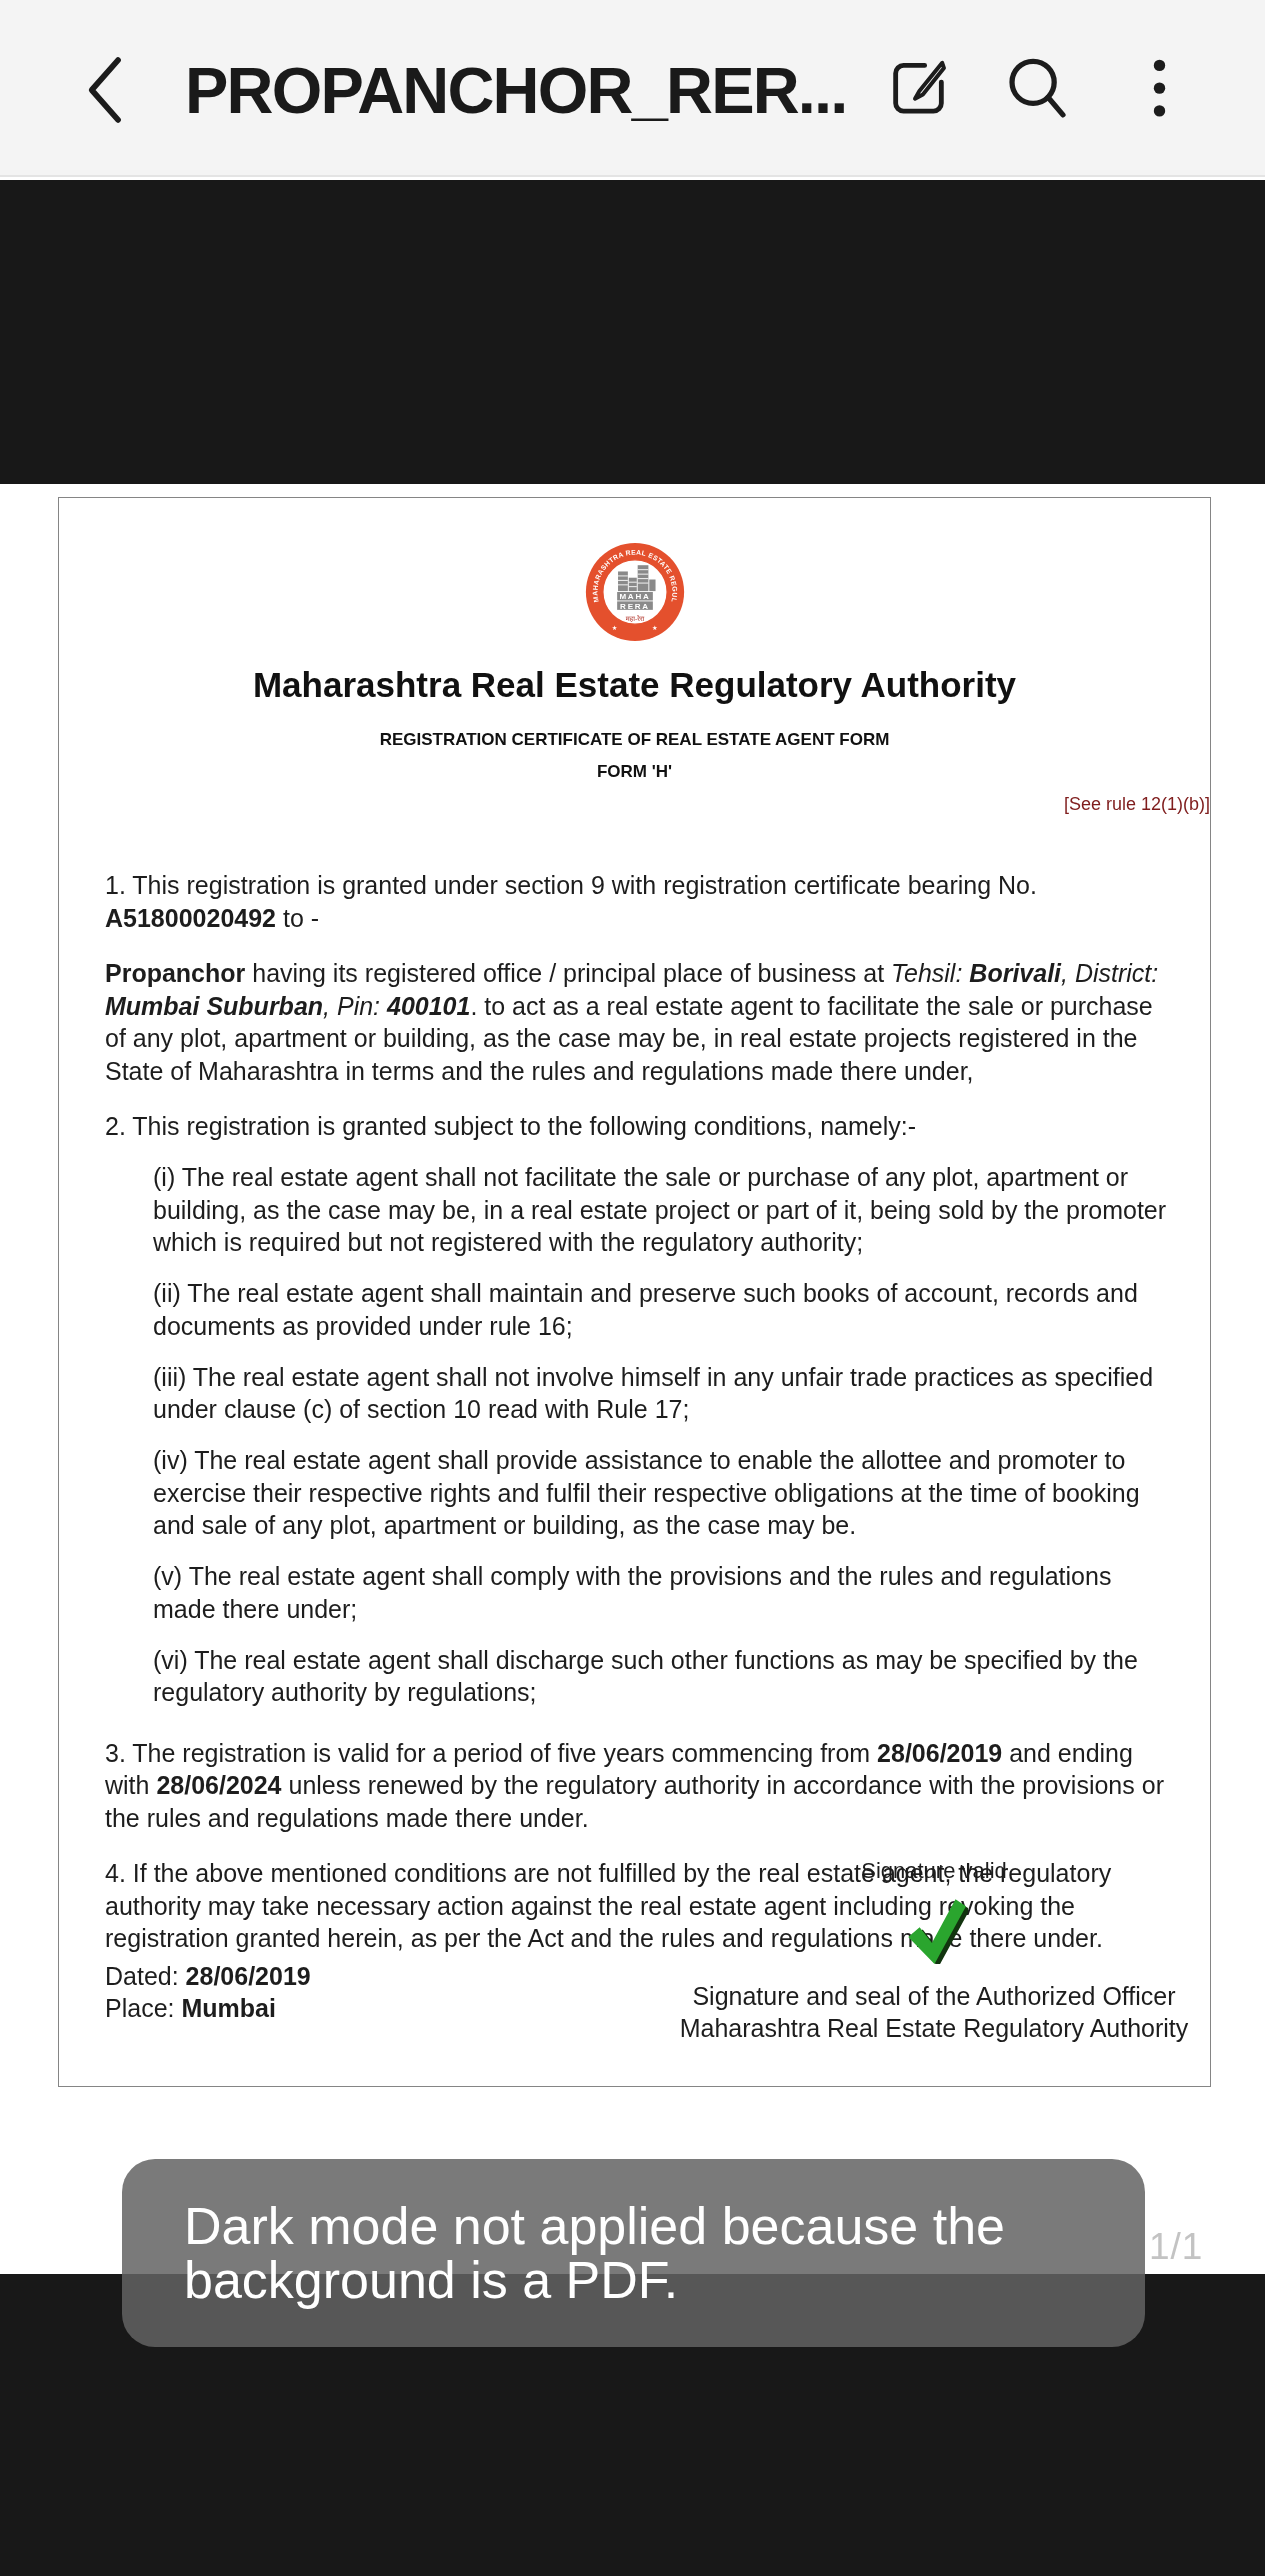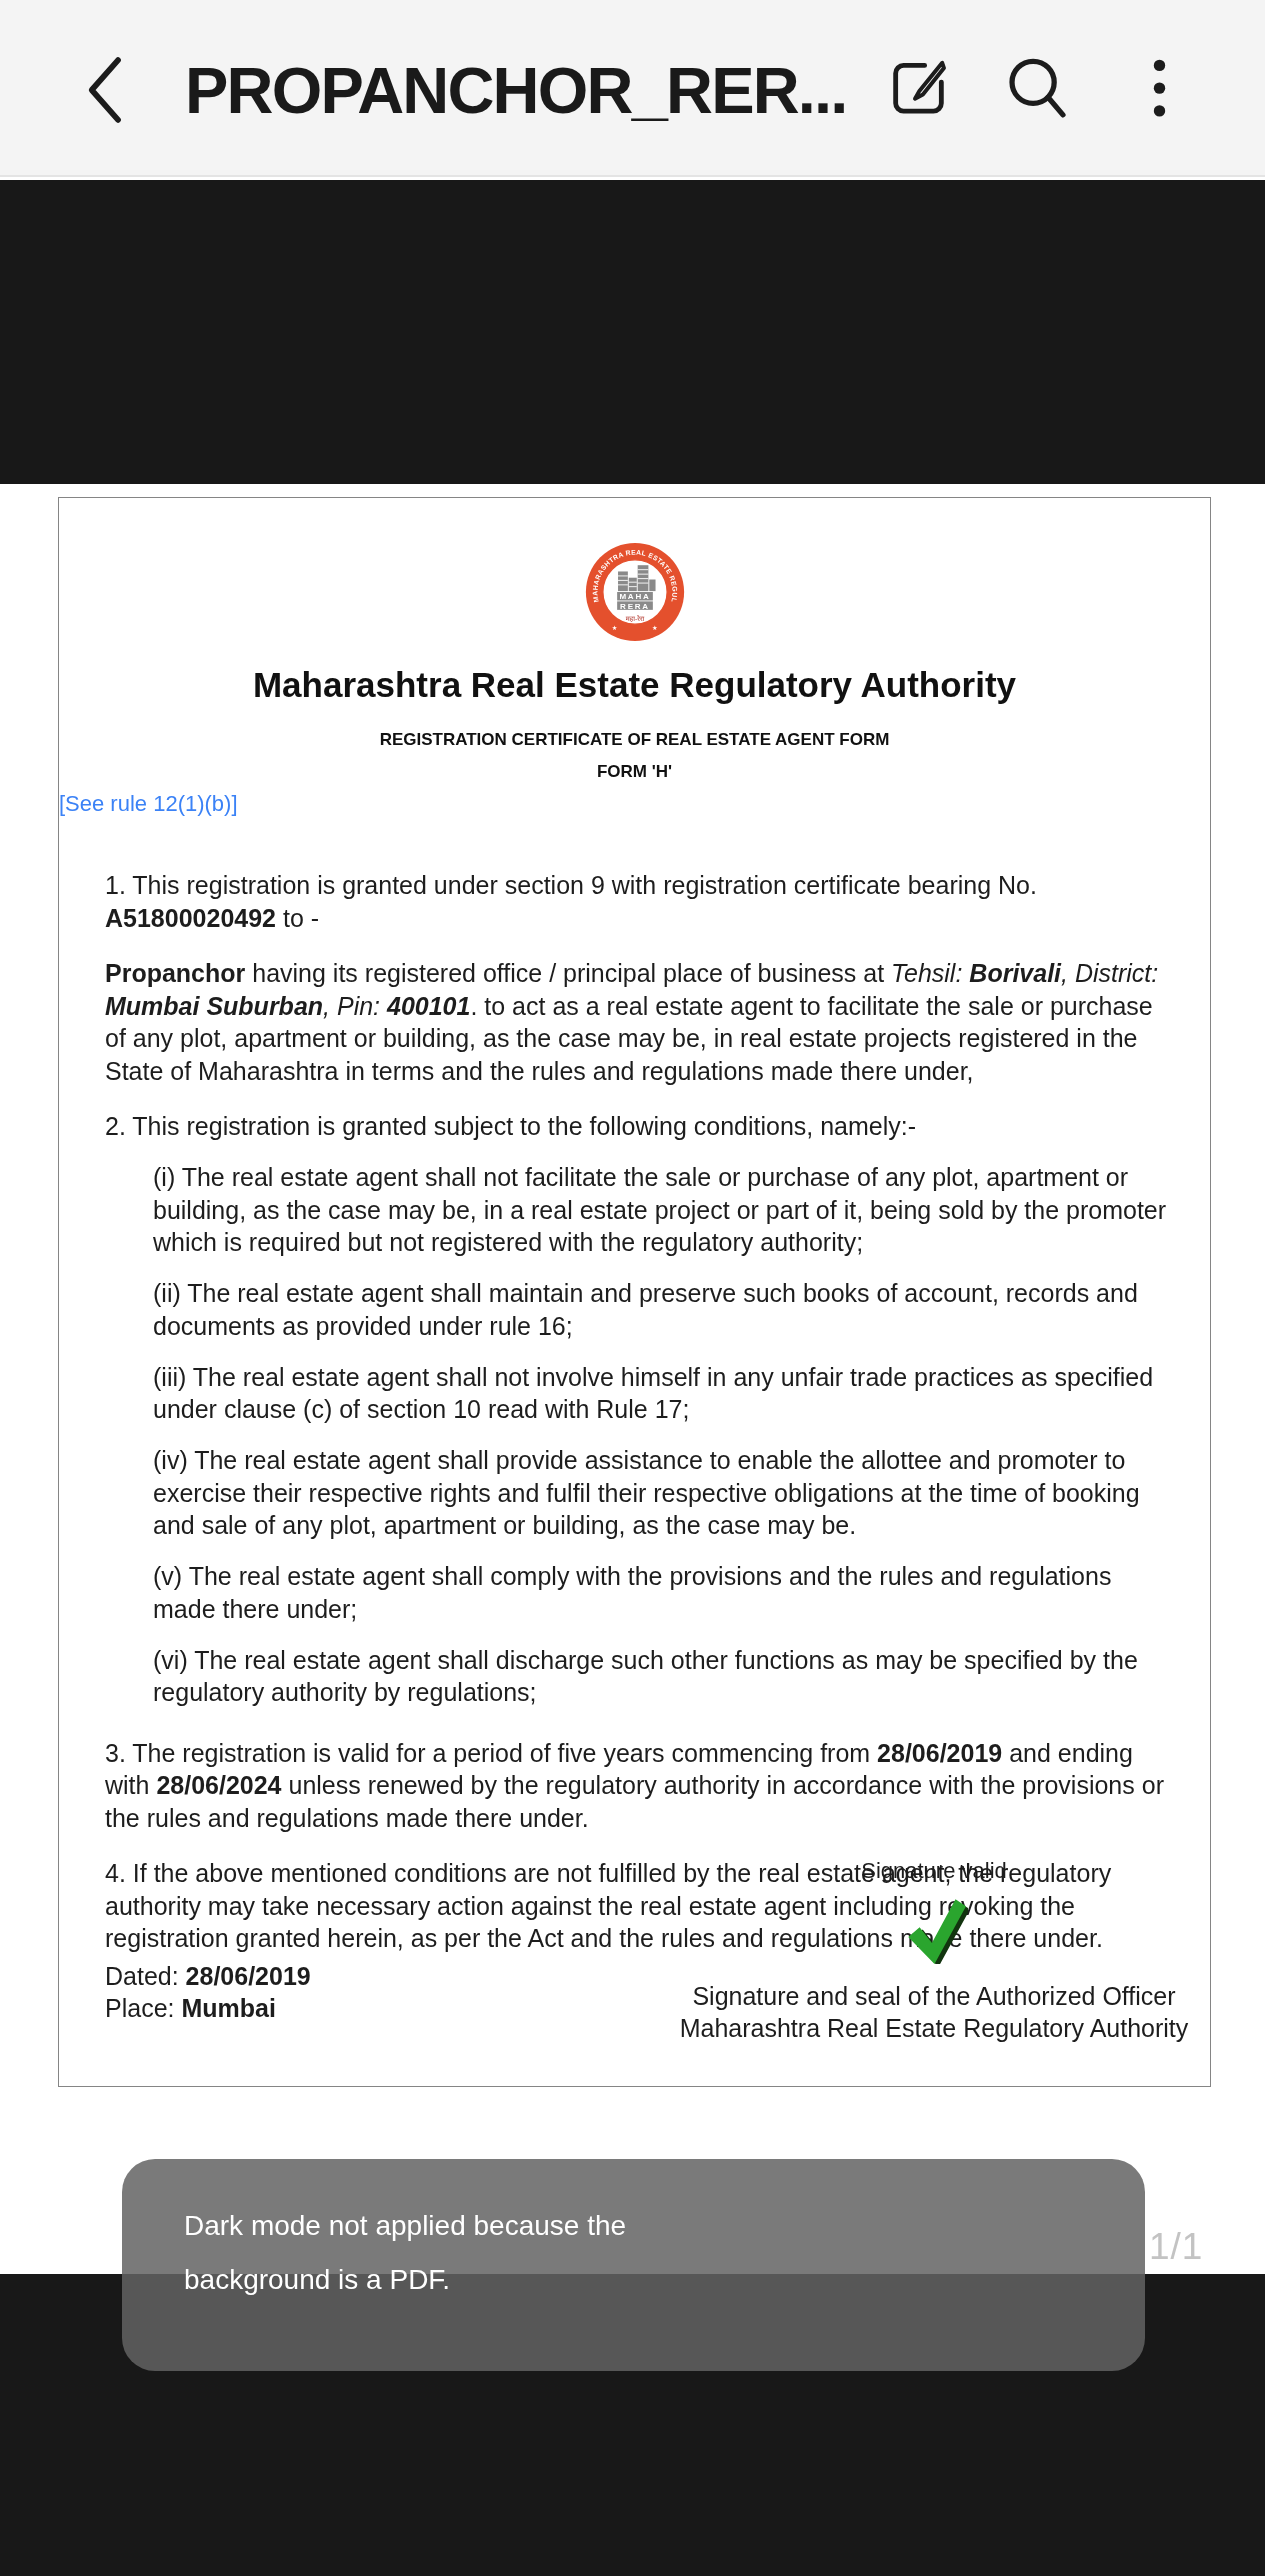--- a/index.html
+++ b/index.html
@@ -38,21 +38,21 @@
   .cert-inner { padding:0 33px 0 46px; }
 
   .logo-wrap { text-align:center; margin-top:44px; height:100px; }
 
   .doc-title {
     text-align:center; margin-top:23px;
     font-size:35px; font-weight:bold; color:#111;
   }
   .doc-sub { text-align:center; font-size:17px; font-weight:bold; line-height:32px; color:#111; }
   .doc-sub.first { margin-top:19.3px; }
-  .doc-rule { text-align:left; font-size:22px; line-height:32px; color:#3b82f6; }
+  .doc-rule { text-align:right; font-size:18px; line-height:32px; color:#7f1d1d; }
 
   .body-text { font-size:25px; line-height:32.5px; color:#1d1d1d; }
   .body-text p.para { margin-top:23px; }
   .body-text p.first { margin-top:49px; }
   .body-text p.cond { margin-top:18.5px; margin-left:48px; }
   b { font-weight:bold; }
   i { font-style:italic; }
   .bi { font-weight:bold; font-style:italic; }
 
   .sig-block {
@@ -62,23 +62,23 @@
   .sig-valid { font-size:22px; margin-bottom:7px; }
   .sig-check { margin:0 auto 8.8px auto; }
 
   .dated-block {
     position:absolute; left:46px; top:1462px;
     font-size:25px; line-height:32px; color:#1d1d1d;
   }
 
   
   .toast {
-    position:absolute; left:122px; top:2159px; width:1023px; height:212px;
+    position:absolute; left:122px; top:2159px; width:1023px; height:188px;
     background:rgba(99,99,99,0.85); border-radius:33px;
-    color:#ffffff; font-size:28px; line-height:54px;
+    color:#ffffff; font-size:52px; line-height:54px;
     padding:40px 53px 0 62px;
   }
   .page-indicator {
     position:absolute; left:1149px; top:2226px;
     font-size:37px; color:#c3c3c3; letter-spacing:0.9px;
   }
 
   
   .ringtxt { font-family:"Liberation Sans", sans-serif; font-weight:bold; fill:#ffffff; }
 </style>

